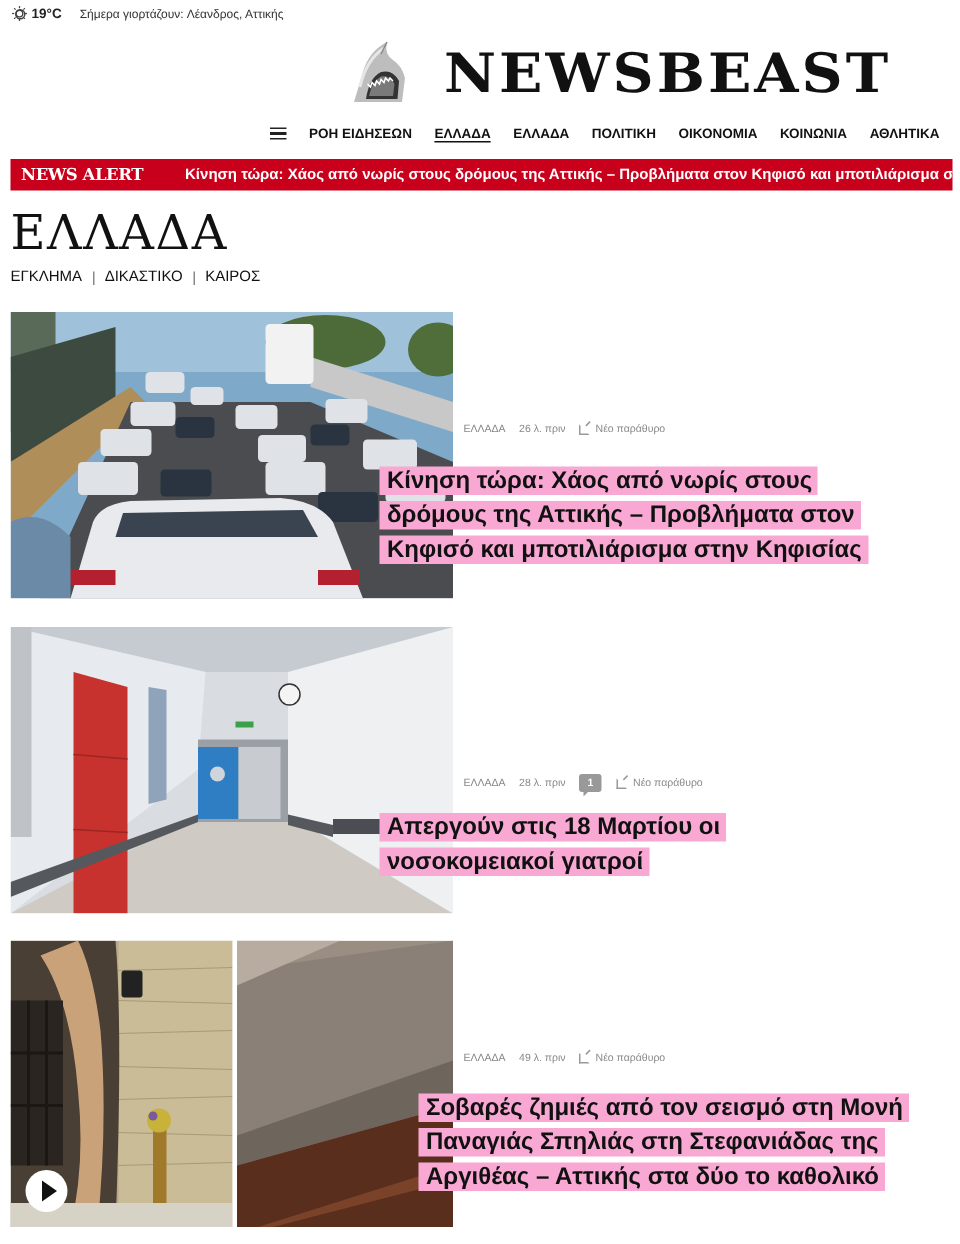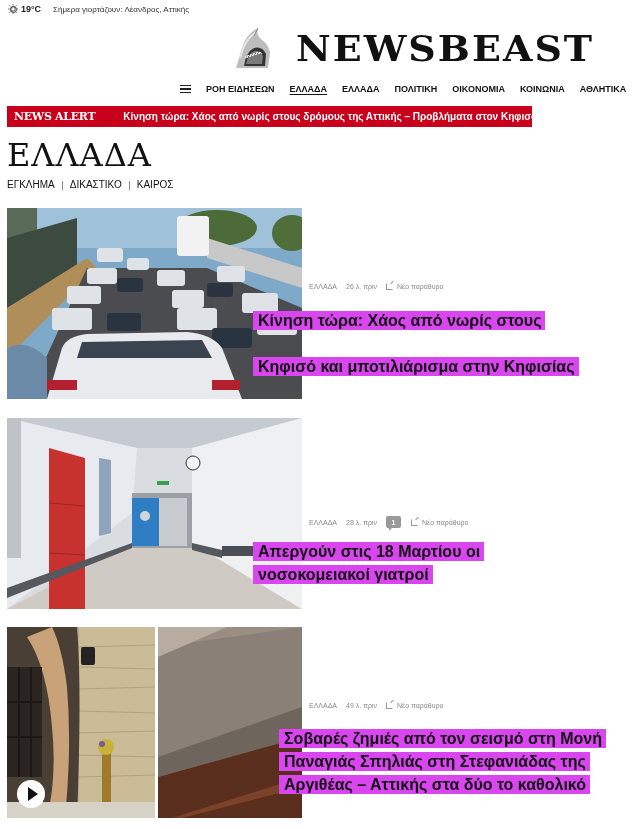--- a/index.html
+++ b/index.html
@@ -23,21 +23,21 @@
     .nav { position: absolute; left: 180px; top: 80px; height: 18px; display: flex; align-items: center; font-size: 9px; font-weight: bold; color: #111; white-space: nowrap; }
     .nav .hamburger { width: 11px; height: 9px; position: relative; margin-right: 15px; cursor: pointer; }
     .nav .hamburger span { position: absolute; left: 0; width: 11px; height: 1.6px; background: #222; }
     .nav .hamburger span:nth-child(1) { top: 0; }
     .nav .hamburger span:nth-child(2) { top: 3.7px; }
     .nav .hamburger span:nth-child(3) { top: 7.4px; }
     .nav a { color: #111; text-decoration: none; margin-right: 15px; cursor: pointer; }
     .nav a.active { text-decoration: underline; text-underline-offset: 2px; }
 
     
-    .alert { position: absolute; left: 7px; top: 106px; width: 525px; height: 21px; background: #c8001c; display: flex; align-items: center; color: #fff; overflow: hidden; white-space: nowrap; }
+    .alert { position: absolute; left: 7px; top: 106px; width: 628px; height: 21px; background: #c8001c; display: flex; align-items: center; color: #fff; overflow: hidden; white-space: nowrap; }
     .alert .alert-label { font-family: "DejaVu Serif", serif; font-weight: bold; font-size: 11px; padding-left: 7px; letter-spacing: -0.3px; }
     .alert .sep { width: 1px; height: 13px; background: #fff; margin: 0 20px 0 8px; opacity: 0.9; }
     .alert .alert-text { font-size: 10px; font-weight: bold; }
 
     
     .section-title { position: absolute; left: 7px; top: 136px; font-family: "DejaVu Serif", serif; font-size: 32px; font-weight: normal; color: #111; letter-spacing: 1px; }
     .subnav { position: absolute; left: 7px; top: 179px; display: flex; align-items: flex-end; font-size: 10px; color: #111; }
     .subnav a { color: #111; text-decoration: none; cursor: pointer; }
     .subnav .bar { width: 1px; height: 9px; background: #888; margin: 0 7px; }
 
@@ -46,21 +46,21 @@
     .article .thumb { position: absolute; left: 0; top: 0; width: 295px; height: 191px; overflow: hidden; cursor: pointer; }
     .article .meta { position: absolute; left: 302px; display: flex; align-items: center; font-size: 7px; color: #888; white-space: nowrap; }
     .article .meta .cat { margin-right: 9px; }
     .article .meta .time { margin-right: 9px; }
     .article .meta .newwin { display: flex; align-items: center; cursor: pointer; }
     .article .meta .newwin-icon { width: 7px; height: 7px; border: 1px solid #999; border-top-color: transparent; border-right-color: transparent; margin-right: 4px; position: relative; }
     .article .meta .newwin-icon::after { content: ""; position: absolute; right: -2px; top: -2px; width: 4px; height: 1px; background: #999; transform: rotate(-45deg); }
     .article .meta .comments { width: 15px; height: 12px; background: #999; border-radius: 2px; color: #fff; font-size: 7px; font-weight: bold; display: flex; align-items: center; justify-content: center; position: relative; margin-right: 10px; cursor: pointer; }
     .article .meta .comments::after { content: ""; position: absolute; left: 3px; bottom: -3px; border-left: 3px solid #999; border-bottom: 3px solid transparent; }
     .article .title { position: absolute; left: 246px; font-size: 16px; font-weight: bold; line-height: 23px; color: #111; cursor: pointer; }
-    .article .title span { background: #d946ef; padding: 1px 4px 1px 5px; box-decoration-break: clone; -webkit-box-decoration-break: clone; }
+    .article .title span { background: #f9a8d4; padding: 1px 4px 1px 5px; box-decoration-break: clone; -webkit-box-decoration-break: clone; }
 
     .play { position: absolute; left: 10px; bottom: 10px; width: 28px; height: 28px; border-radius: 50%; background: #fff; display: flex; align-items: center; justify-content: center; cursor: pointer; }
     .play::after { content: ""; border-left: 10px solid #111; border-top: 7px solid transparent; border-bottom: 7px solid transparent; margin-left: 3px; }
   </style>
 </head>
 <body>
 
 <div class="topbar">
   <span class="sun">
     <svg width="10" height="10" viewBox="0 0 10 10">
@@ -166,21 +166,21 @@
   <div class="meta" style="top:75px;">
     <span class="cat">ΕΛΛΑΔΑ</span>
     <span class="time">26 λ. πριν</span>
     <span class="newwin">
       <span class="newwin-icon"></span>
       <span>Νέο παράθυρο</span>
     </span>
   </div>
   <div class="title" style="top:101px;">
     <span>Κίνηση τώρα: Χάος από νωρίς στους</span><br>
-    <br>
+    <span>δρόμους της Αττικής – Προβλήματα στον</span><br>
     <span>Κηφισό και μποτιλιάρισμα στην Κηφισίας</span>
   </div>
 </div>
 
 <div class="article" style="top:418px;">
   <div class="thumb">
     <svg width="295" height="191" viewBox="0 0 295 191">
       <rect width="295" height="191" fill="#d9dde2"></rect>
       <polygon points="0,0 295,0 230,30 130,30" fill="#c6cbd1"></polygon>
       <polygon points="0,0 130,30 125,95 0,191" fill="#e7eaee"></polygon>

